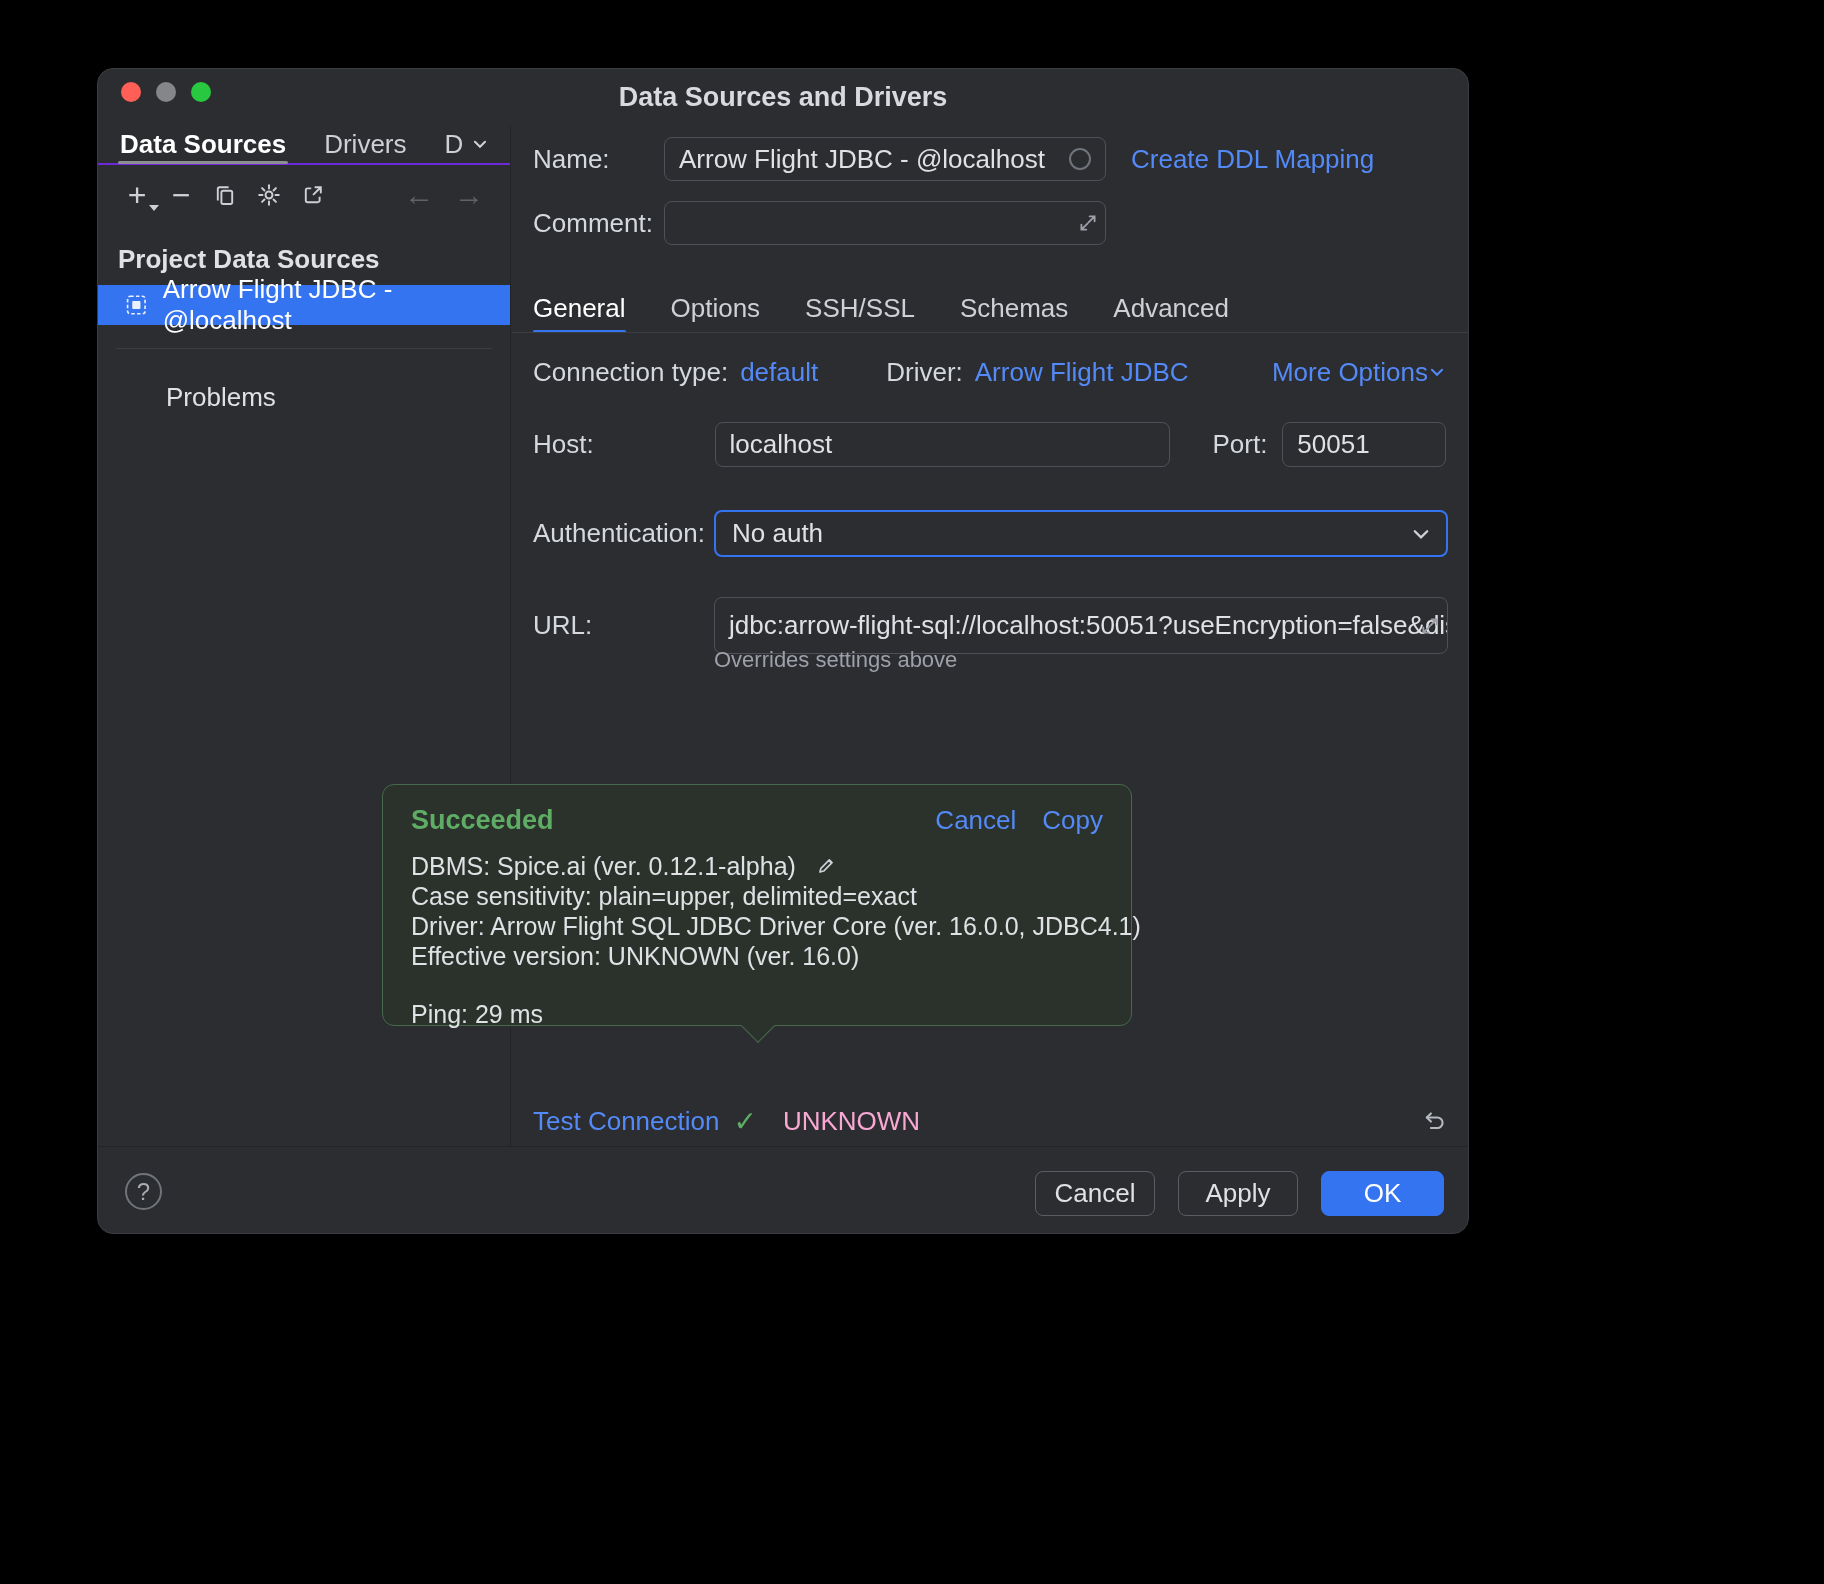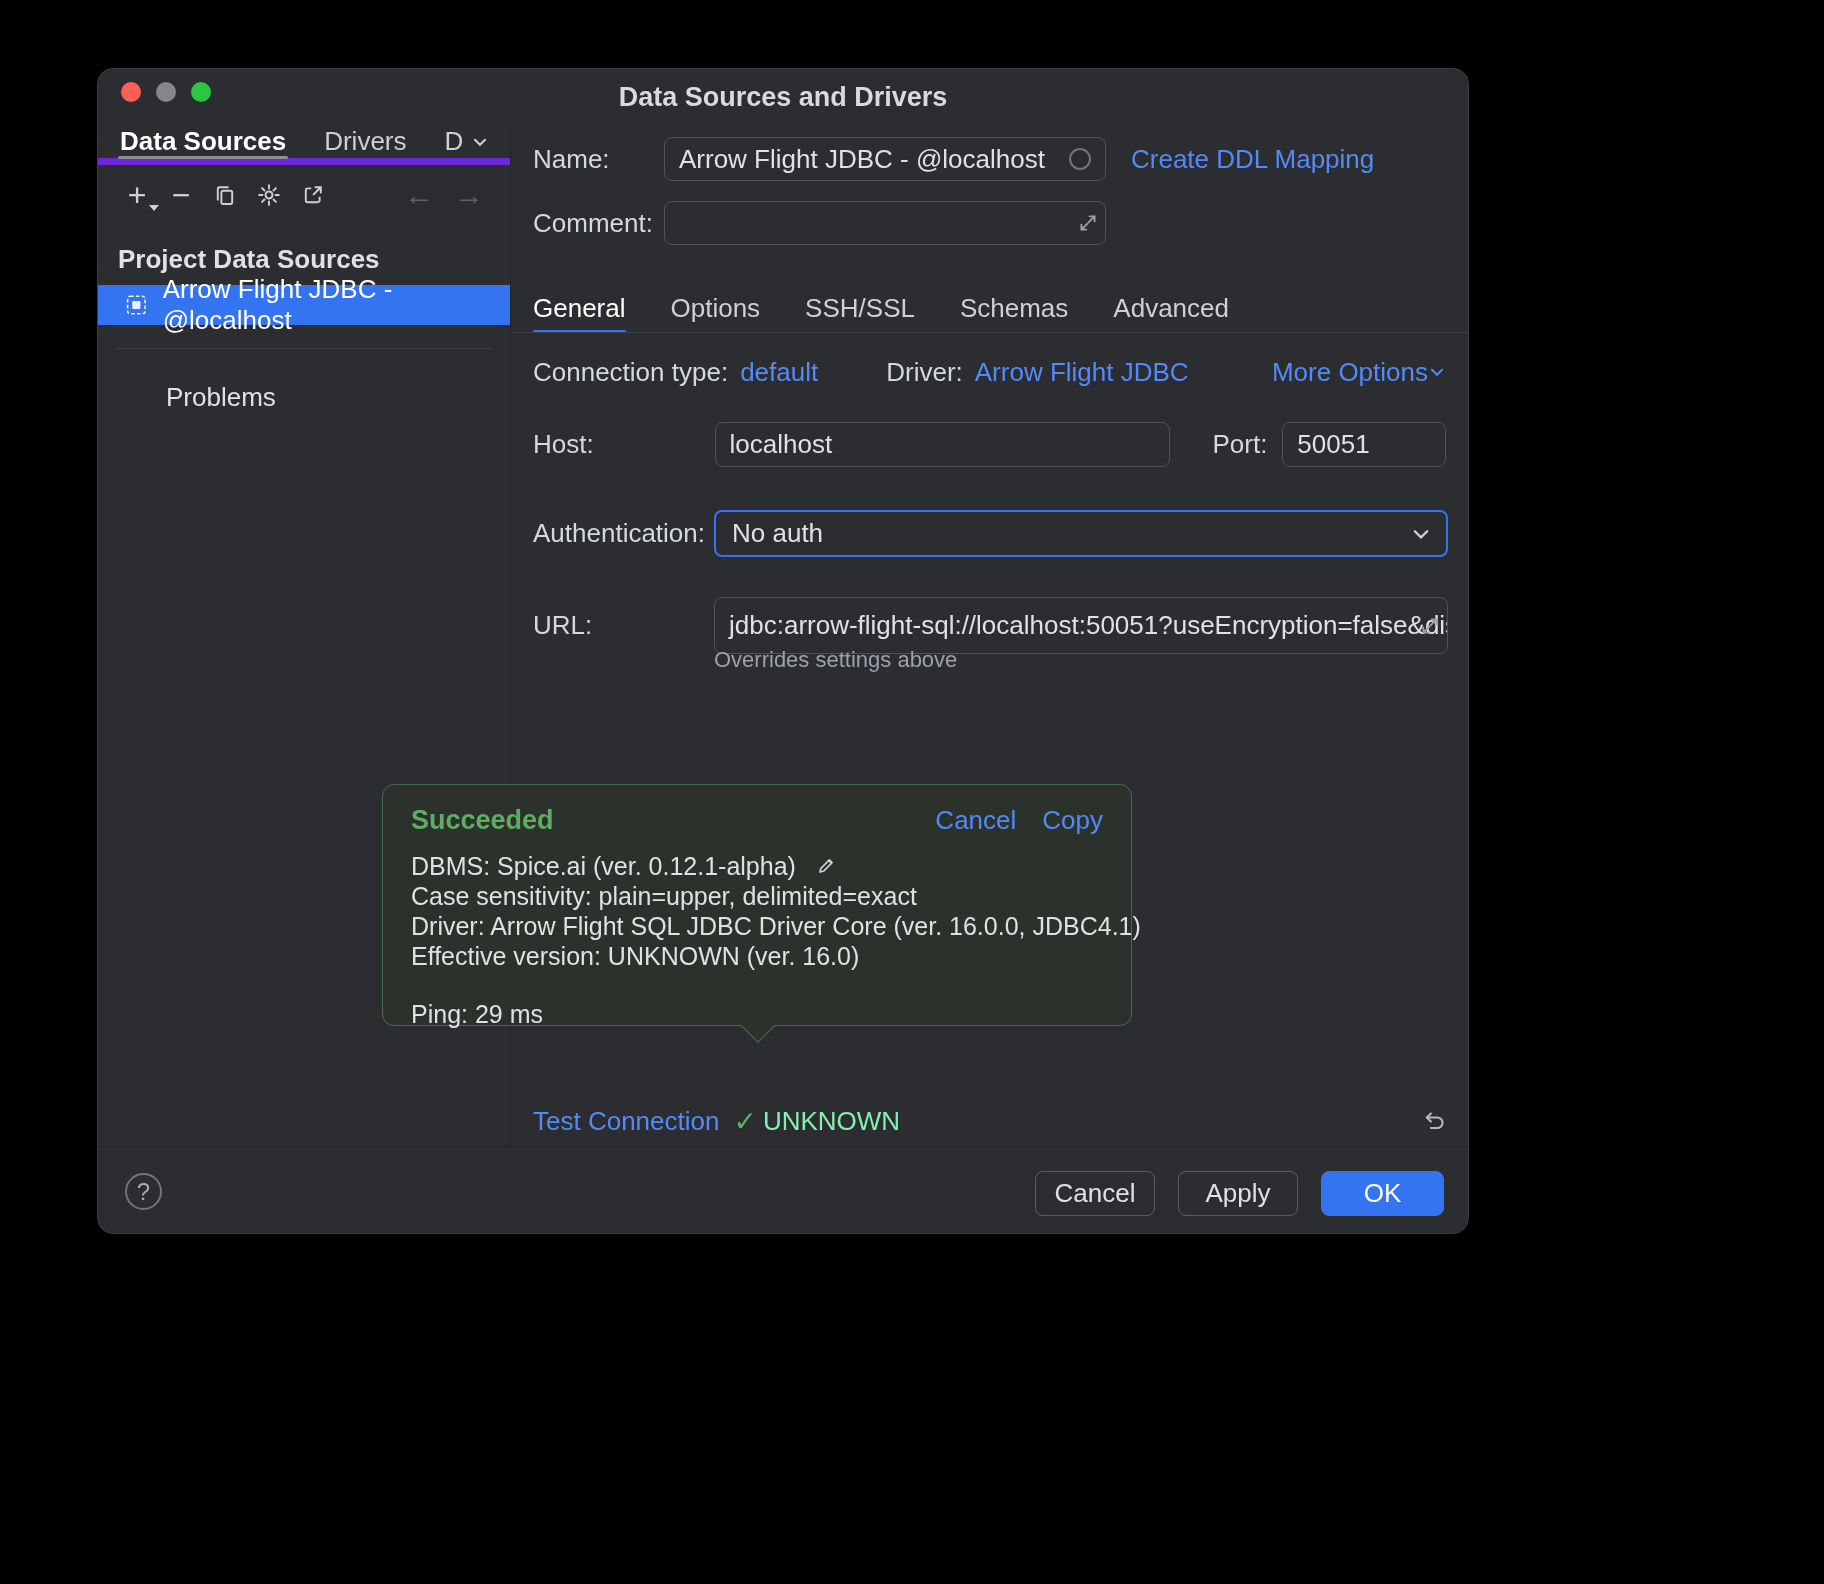--- a/index.html
+++ b/index.html
@@ -15,21 +15,21 @@
   .traffic { position:absolute; top:13px; width:20px; height:20px; border-radius:50%; }
   .t-close { left:23px; background:#FF5F57; }
   .t-min   { left:58px; background:#85868A; }
   .t-zoom  { left:93px; background:#28C840; }
   .win-title { position:absolute; inset:0; display:flex; align-items:center; justify-content:center;
     font-weight:bold; font-size:27px; color:#D8DAE0; }
 
   
   .sidebar { position:absolute; left:0; top:56px; width:413px; height:1021px; border-right:1px solid #232428; }
   .sb-tabs { position:absolute; top:0; left:0; right:0; height:40px; display:flex; align-items:stretch;
-    padding-left:22px; gap:38px; border-bottom:7px solid #6d28d9;text-align:right; }
+    padding-left:22px; gap:38px; border-bottom:2px solid #6d28d9;text-align:right; }
   .sb-tab { display:flex; align-items:center; gap:8px; color:#CED0D6; position:relative; }
   .sb-tab.active { color:#FFFFFF; font-weight:bold; }
   .sb-tab.active::after { content:""; position:absolute; left:-2px; right:-2px; bottom:-1px; height:3px;
     background:#8C8E94; border-radius:2px; }
   .sb-toolbar { position:absolute; top:48px; left:0; right:0; height:44px; display:flex; align-items:center;
     padding:0 26px 0 24px; gap:14px; }
   .tool { width:30px; height:34px; display:flex; align-items:center; justify-content:center;
     color:#CED0D6; font-size:32px; position:relative; }
   .tool .mini-chev { position:absolute; right:-7px; bottom:1px; width:0; height:0;
     border-left:5px solid transparent; border-right:5px solid transparent; border-top:6px solid #CED0D6; }
@@ -96,21 +96,21 @@
   .popup-head { display:flex; align-items:center; height:34px; }
   .popup-status { color:#5FAD65; font-weight:600; font-size:27px; }
   .popup-links { margin-left:auto; display:flex; gap:26px; }
   .popup-body { margin-top:14px; font-size:25px; line-height:30px; color:#DFE1E5; }
   .popup-line { display:flex; align-items:center; gap:19px; white-space:nowrap; }
   .ping-line { margin-top:28px; }
 
   
   .row-test { top:1032px; left:435px; right:19px; height:40px; }
   .check { color:#5FAD65; font-size:28px; font-weight:bold; margin-left:14px; }
-  .status-gray { color:#86efac; margin-left:6px; }
+  .status-gray { color:#f9a8d4; margin-left:26px; }
   .undo { margin-left:auto; display:flex; }
 
   .footer-sep { position:absolute; left:0; right:0; top:1077px; height:1px; background:#232428; }
   .footer { position:absolute; left:0; right:0; top:1078px; bottom:0; }
   .help-btn { position:absolute; left:27px; top:26px; width:37px; height:37px; border:2px solid #6F737A;
     border-radius:50%; display:flex; align-items:center; justify-content:center; color:#A8ABB2; font-size:24px; }
   .footer-btns { position:absolute; right:24px; top:24px; display:flex; gap:23px; }
   .btn { height:45px; border:1.5px solid #5A5D63; border-radius:8px; display:flex; align-items:center;
     justify-content:center; color:#DFE1E5; font-size:26px; }
   .btn-cancel { width:120px; } .btn-apply { width:120px; }

